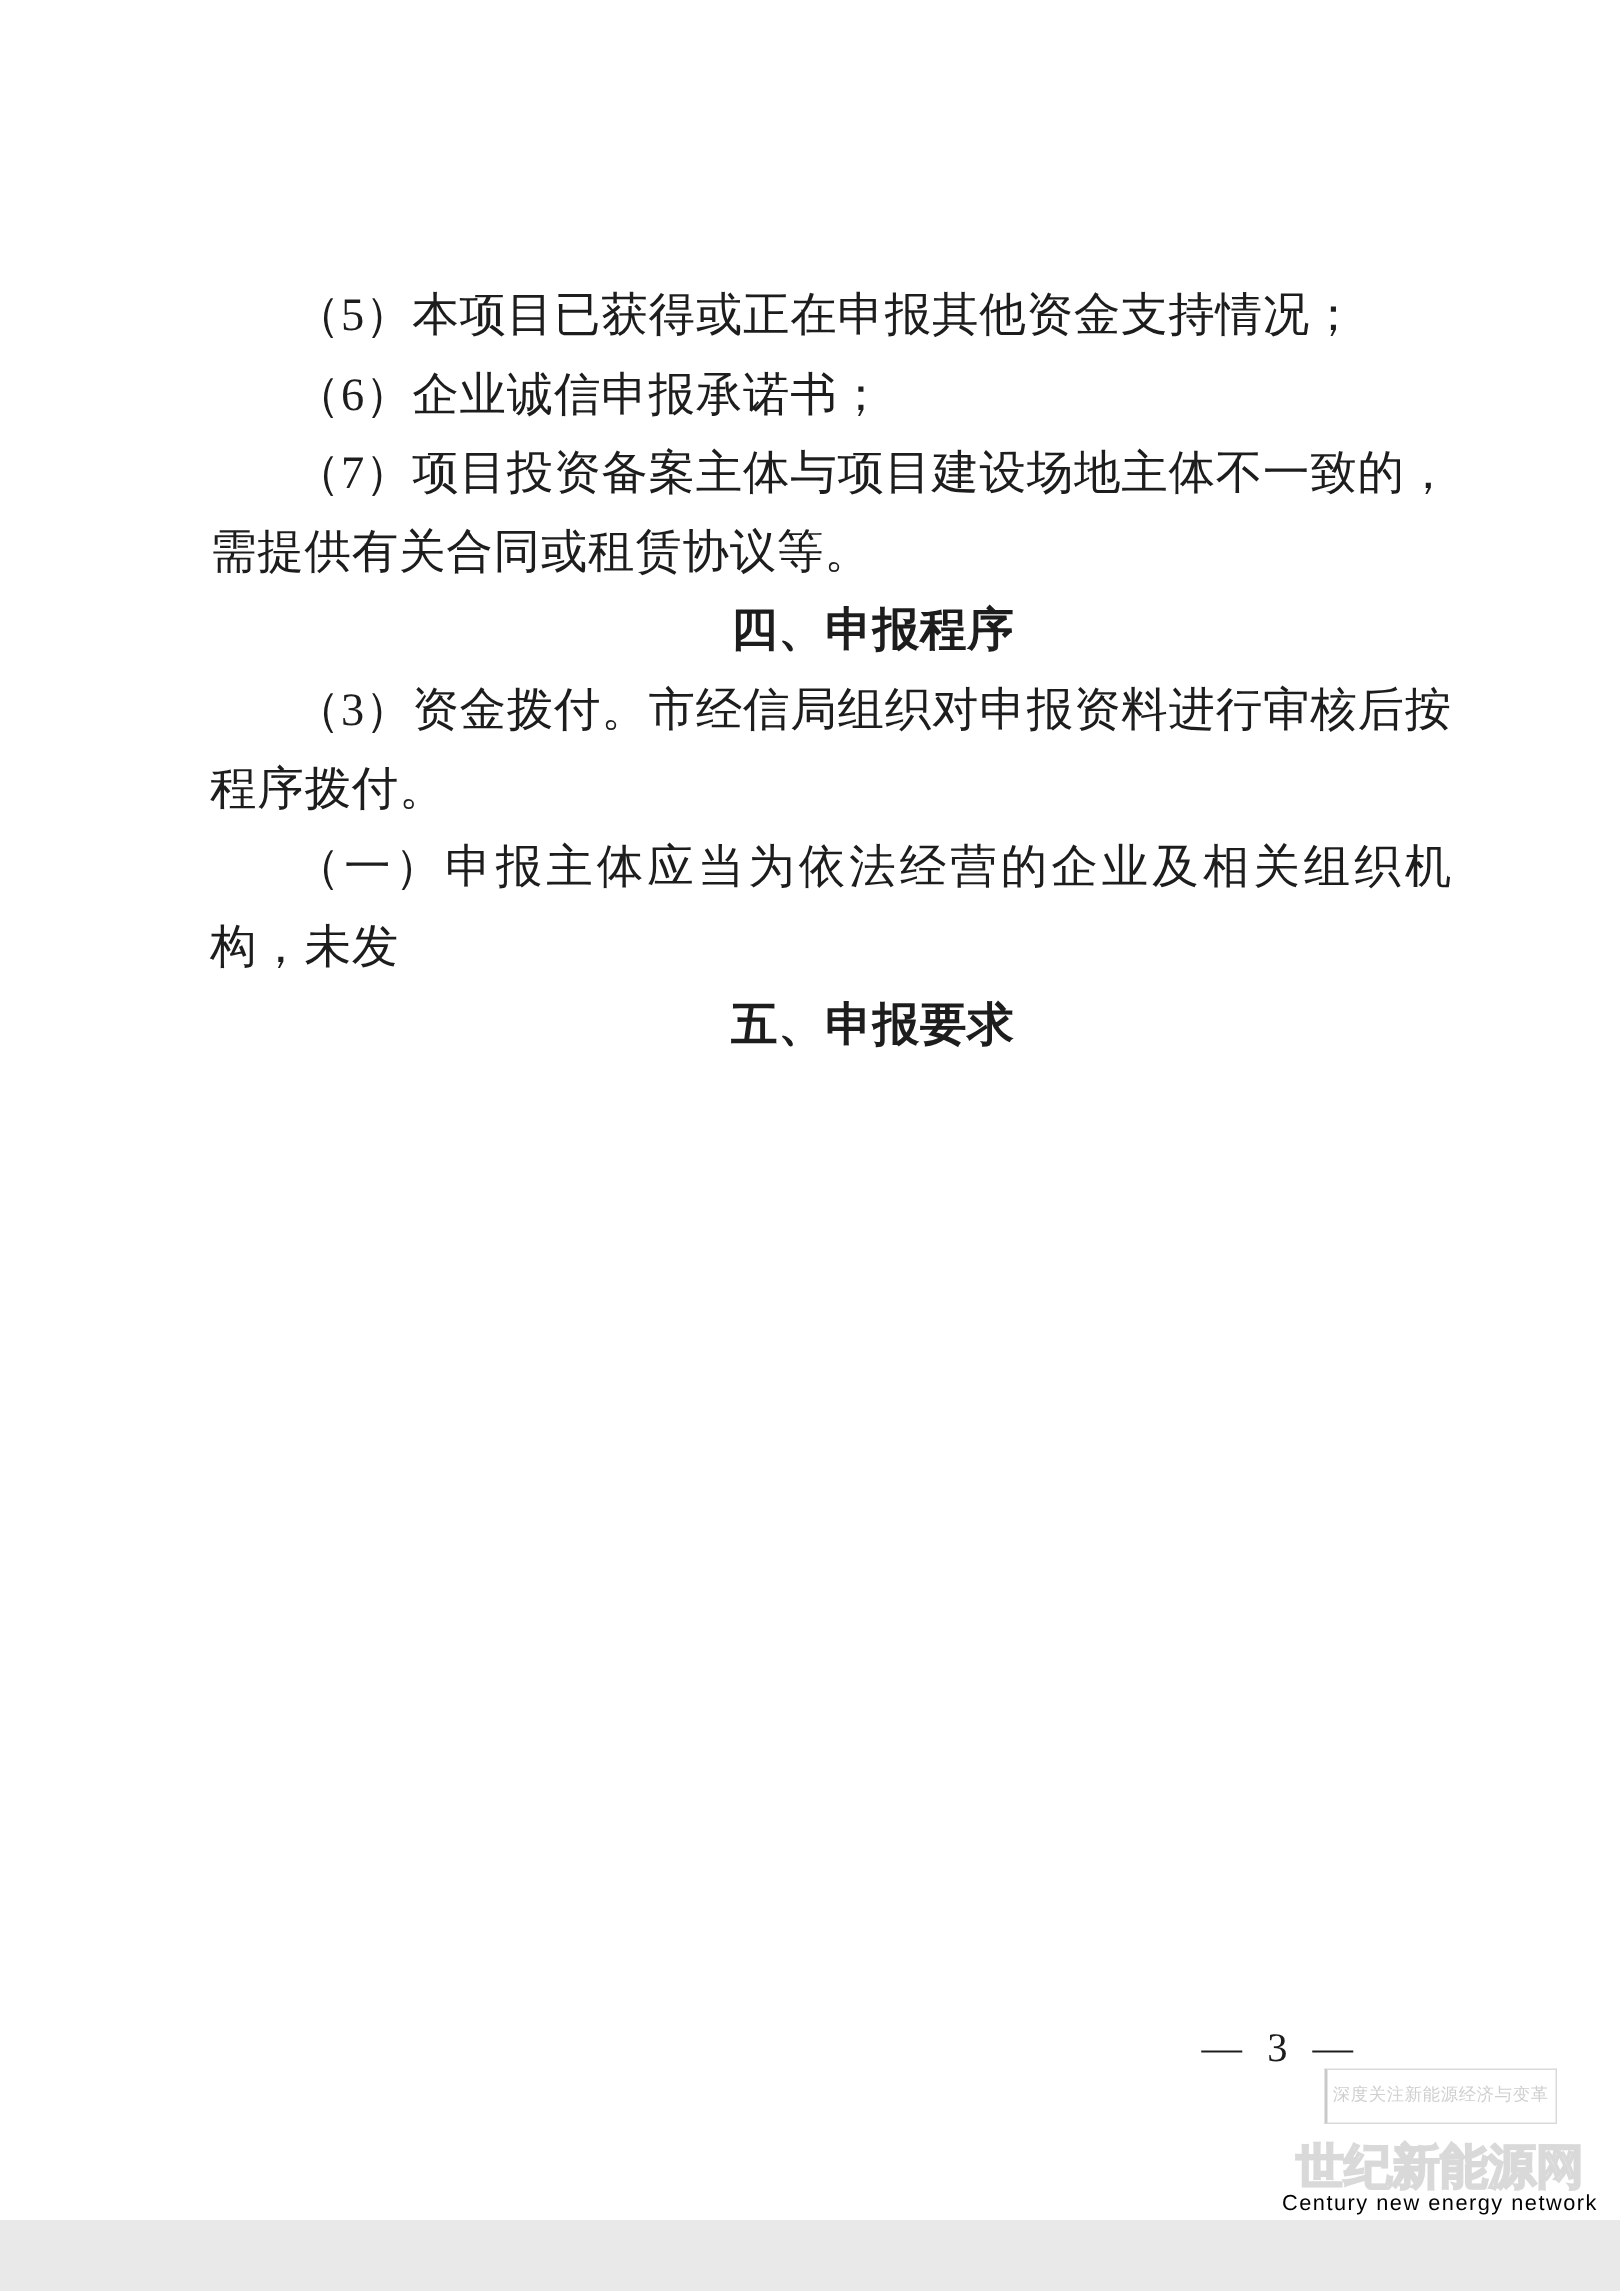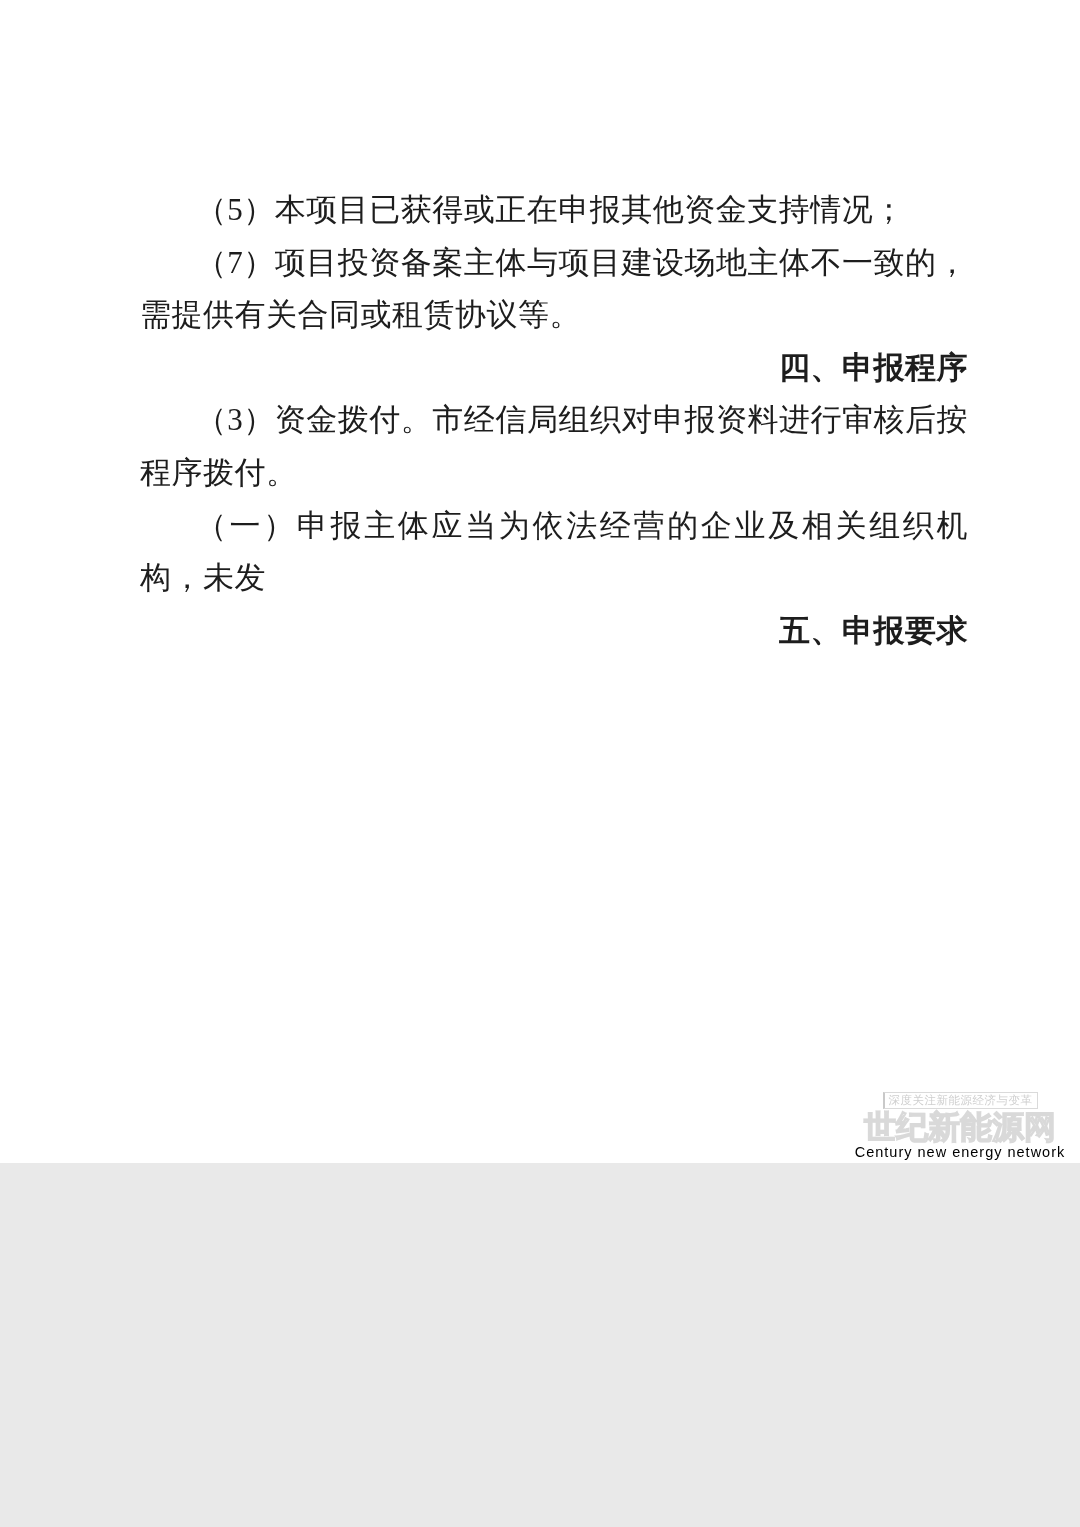--- a/index.html
+++ b/index.html
@@ -1,19 +1,19 @@
 <!DOCTYPE html>
 <html><head>
 <meta charset="utf-8">
 <style>
   html, body { margin: 0; padding: 0; background: #e9e9e9; }
   .page {
     position: relative;
     width: 1080px;
-    height: 1163px;
+    height: 1480px;
     margin: 0 auto;
     background: #ffffff;
     overflow: hidden;
     font-family: "Liberation Serif", "DejaVu Serif", serif;
     color: #1d1d1d;
   }
   .body-text {
     position: absolute;
     left: 140px;
     top: 184px;
@@ -24,21 +24,21 @@
     text-justify: inter-character;
     letter-spacing: 0.5px;
   }
   .para {
     margin: 0;
     text-indent: 1.8em;
     word-break: break-word;
   }
   .para.heading {
     font-weight: 600;
-    text-align: right;
+    text-align: center;
   }
   .page-number {
     position: absolute;
     top: 1350px;
     right: 126px;
     width: 200px;
     text-align: center;
     font-size: 27px;
     letter-spacing: 5px;
     color: #1d1d1d;
@@ -52,22 +52,22 @@
     user-select: none;
   }
   .wm-tagline {
     display: inline-block;
     font-family: "Liberation Sans", "DejaVu Sans", sans-serif;
     font-size: 11.5px;
     line-height: 1.2;
     color: #cfcfcf;
     border: 1px solid #dadada;
     border-left: 2px solid #c9c9c9;
-    padding: 1px 4px;
-    margin-bottom: 2px;
+    padding: 11px 4px;
+    margin-bottom: 12px;
     letter-spacing: 0.5px;
     white-space: nowrap;
   }
   .wm-brand {
     font-size: 32px;
     line-height: 1.05;
     font-weight: 700;
     white-space: nowrap;
     color: #ffffff;
     -webkit-text-stroke: 1.3px #d9d9d9;
@@ -84,20 +84,21 @@
     text-align: center;
   }
 </style>
 </head>
 <body>
 
 <div class="page">
 
   <main class="body-text" id="paragraphs">
       <p class="para">（5）本项目已获得或正在申报其他资金支持情况；</p>
+      <p class="para">（6）企业诚信申报承诺书；</p>
       <p class="para">（7）项目投资备案主体与项目建设场地主体不一致的，需提供有关合同或租赁协议等。</p>
       <p class="para heading">四、申报程序</p>
       <p class="para">（3）资金拨付。市经信局组织对申报资料进行审核后按程序拨付。</p>
       <p class="para">（一）申报主体应当为依法经营的企业及相关组织机构，未发</p>
       <p class="para heading">五、申报要求</p>
     </main>
 
   <div class="page-number">— 3 —</div>
 
   <div class="watermark">

